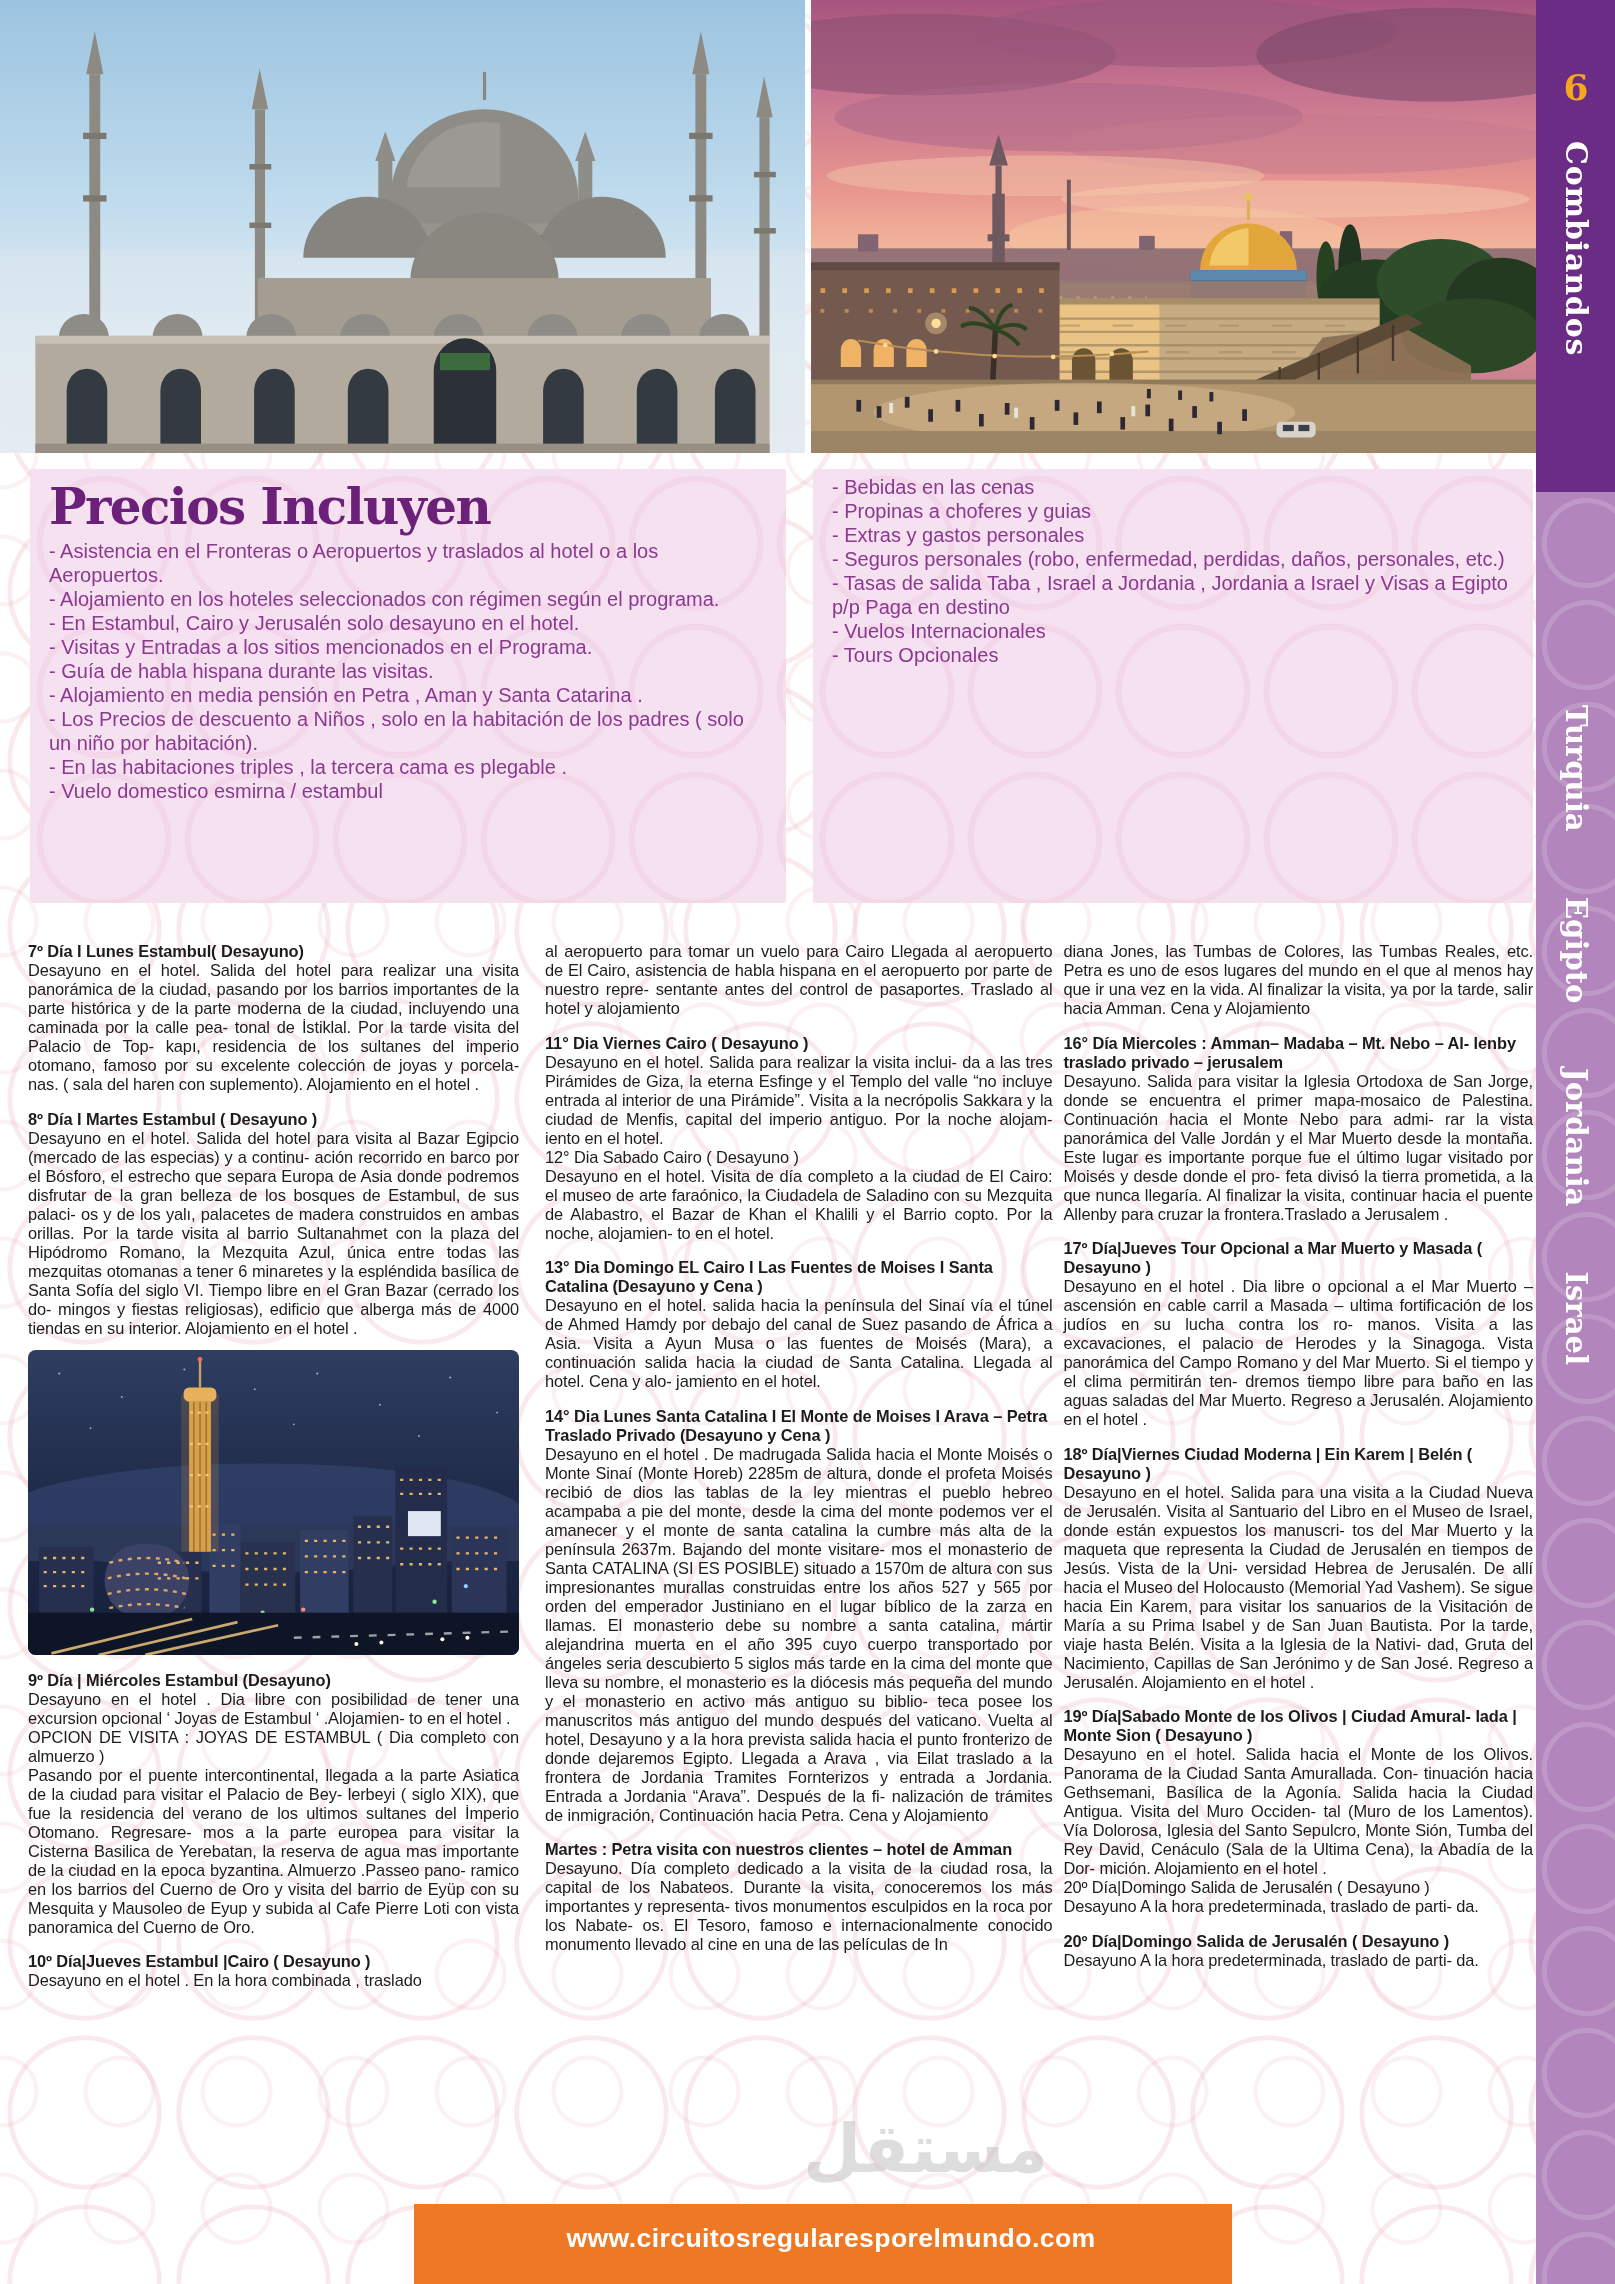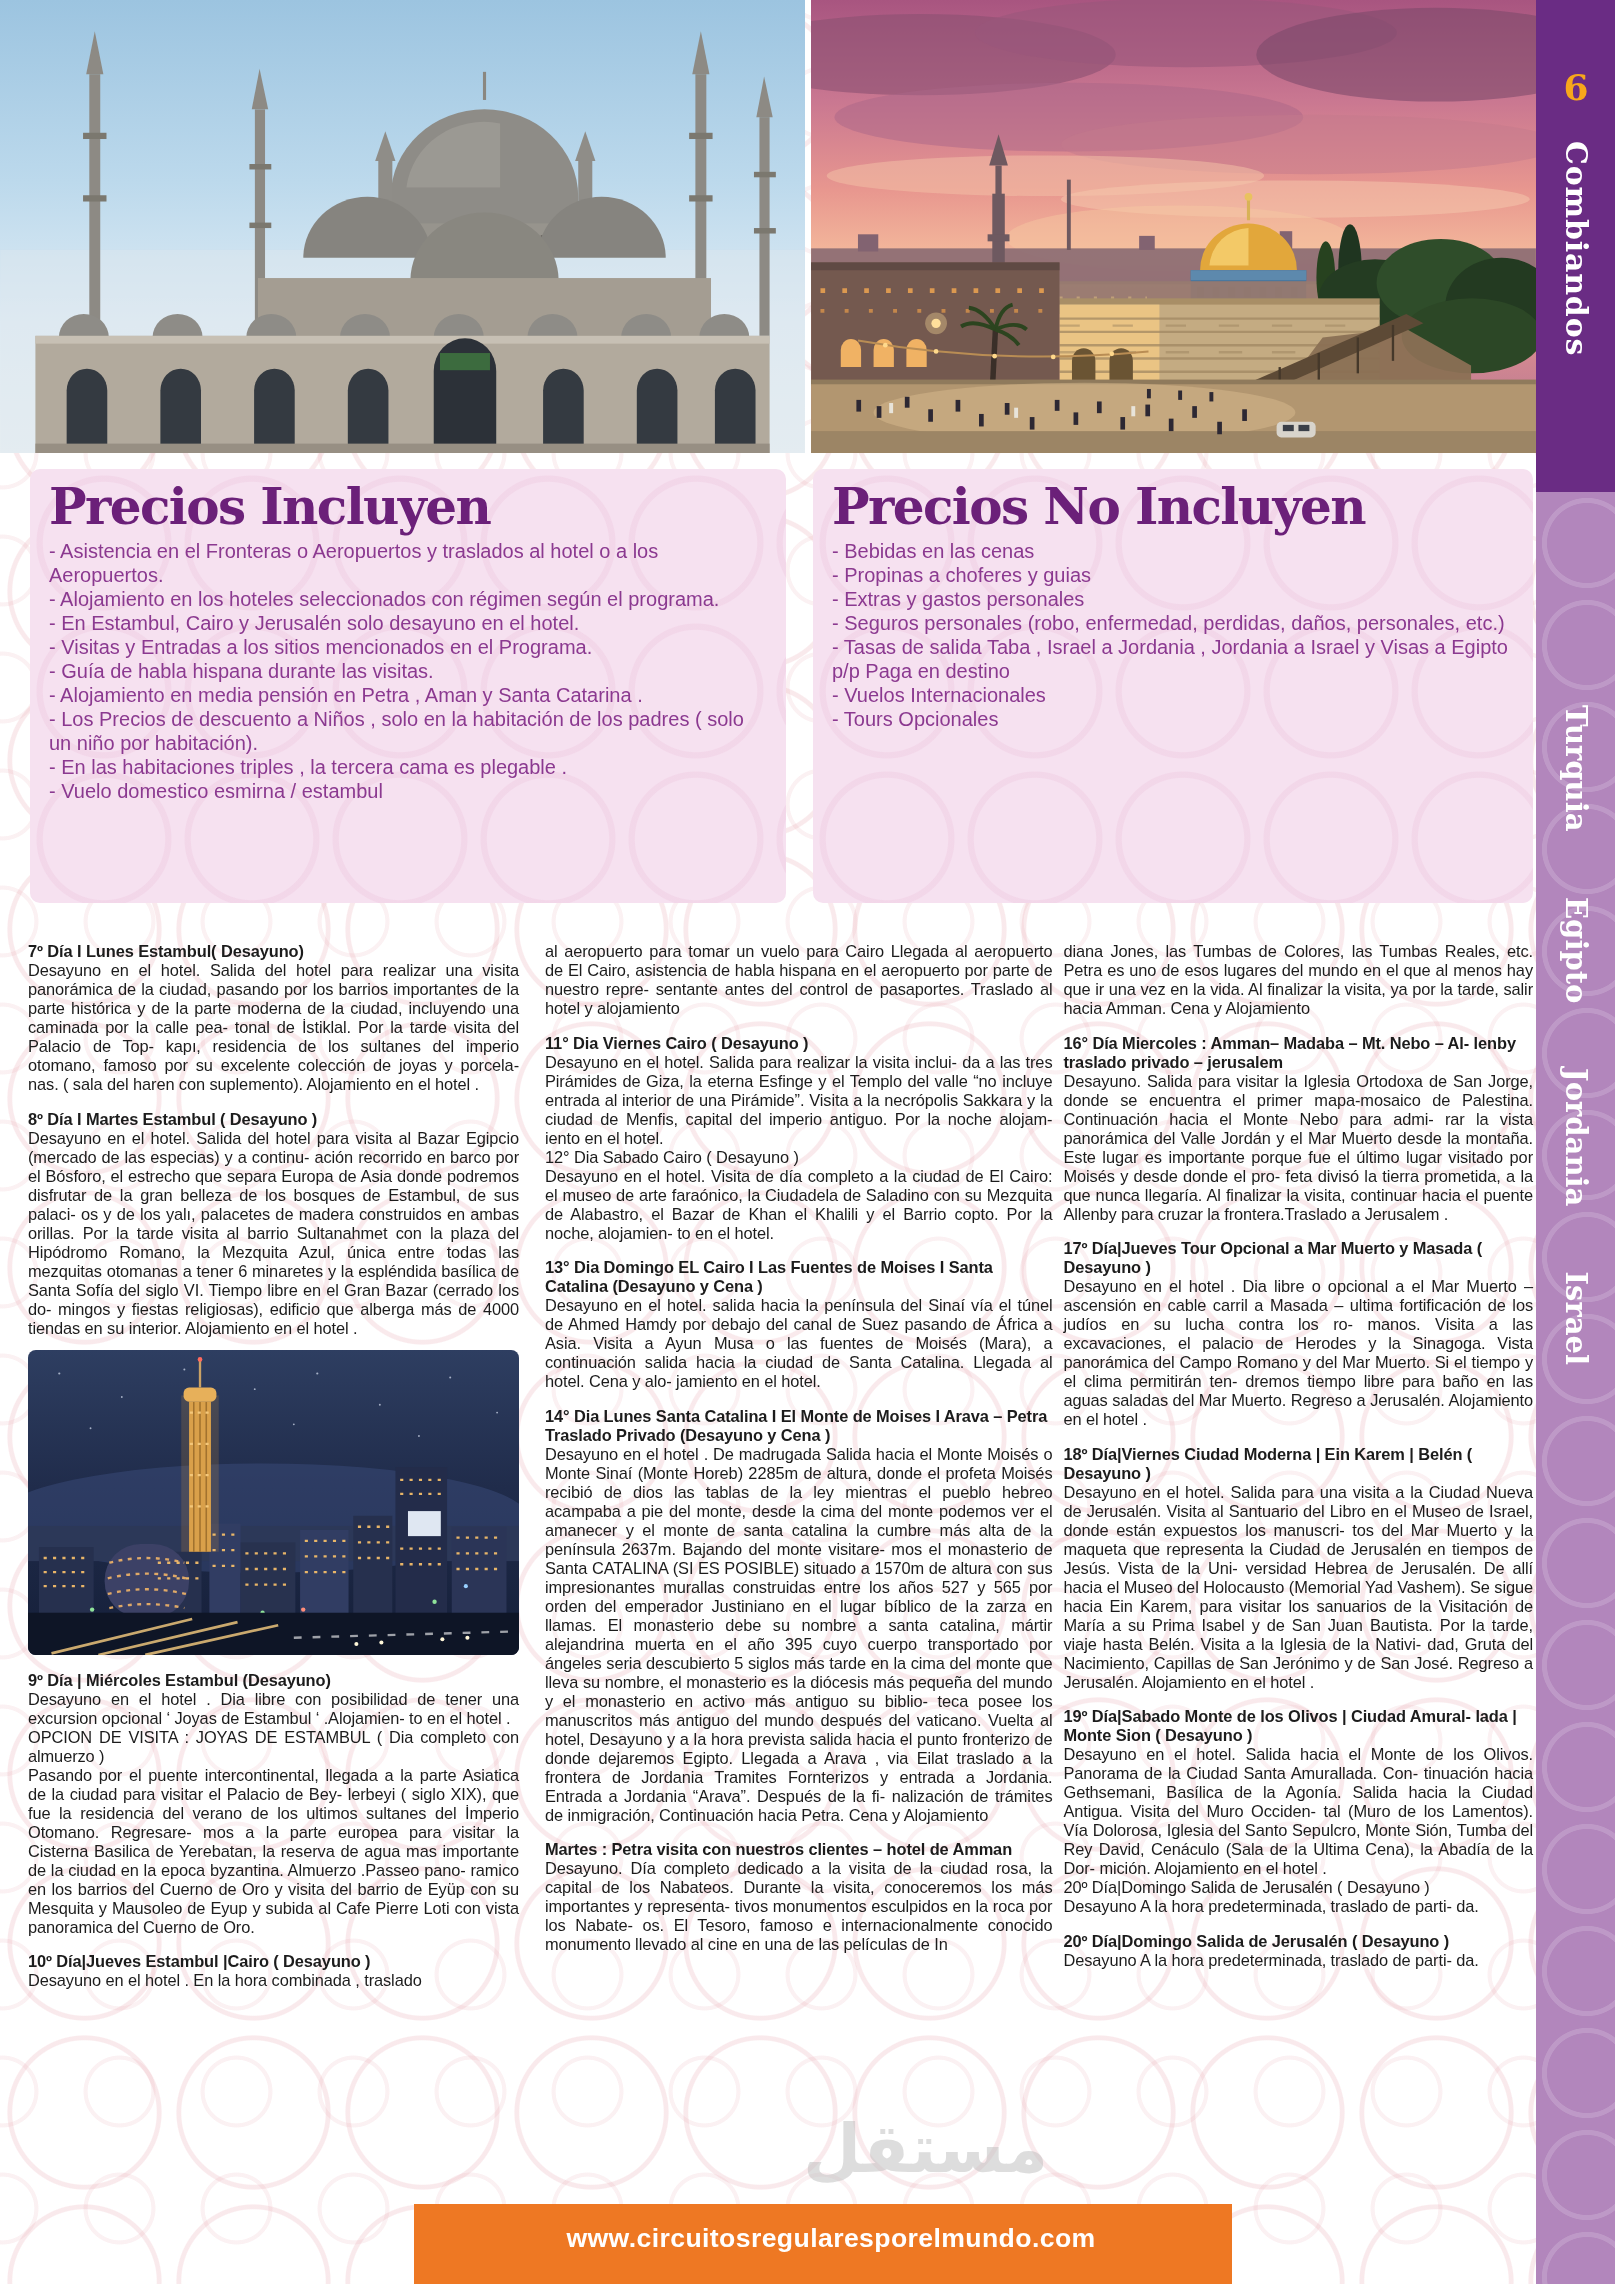--- a/index.html
+++ b/index.html
@@ -27,21 +27,21 @@
     background-size:102px 102px;}
   .pagenum{position:absolute;top:66px;left:0;width:100%;text-align:center;
     color:#f7a71b;font-family:"DejaVu Serif",serif;font-weight:700;font-size:36px;}
   .vtext{writing-mode:vertical-rl;color:#ffffff;font-family:"DejaVu Serif",serif;font-weight:700;}
   .stitle{position:absolute;top:141px;left:50%;transform:translateX(-50%);font-size:30px;letter-spacing:0.8px;}
   .countries{position:absolute;top:213px;left:50%;transform:translateX(-50%);font-size:29px;}
   .countries .country{margin-inline-end:55px;}
   .countries .country:last-child{margin-inline-end:0;}
 
   
-  .box{position:absolute;top:469px;height:434px;background:#f6e1f0;border-radius:10px;overflow:hidden;z-index:1;}
+  .box{position:absolute;top:469px;height:434px;background:#f6e1f0;border-radius:2px;overflow:hidden;z-index:1;}
   .box::before{content:"";position:absolute;inset:0;
     background-image:radial-gradient(circle at center, transparent 58%, rgba(219,141,182,.12) 59%, rgba(219,141,182,.12) 64%, transparent 65%);
     background-size:148px 148px;}
   .box.includes{left:30px;width:756px;}
   .box.excludes{left:813px;width:720px;}
   .box h1{position:relative;margin:12.5px 0 7.8px 19px;font-family:"DejaVu Serif",serif;font-weight:900;
     font-size:50px;line-height:1.0;color:#6b2079;letter-spacing:-1.6px;}
   .box ul{position:relative;list-style:none;margin:6px 0 0 0;padding:0 19px 0 19px;}
   .box li{font-size:20px;line-height:24px;color:#8b3990;font-weight:500;}
 
@@ -306,21 +306,20 @@
         <li class="bullet">- Visitas y Entradas a los sitios mencionados en el Programa.</li>
         <li class="bullet">- Guía de habla hispana durante las visitas.</li>
         <li class="bullet">- Alojamiento en media pensión en Petra , Aman y Santa Catarina .</li>
         <li class="bullet">- Los Precios de descuento a Niños , solo en la habitación de los padres ( solo un niño por habitación).</li>
         <li class="bullet">- En las habitaciones triples , la tercera cama es plegable .</li>
         <li class="bullet">- Vuelo domestico esmirna / estambul</li>
       </ul>
   </section>
 
   <section class="box excludes">
-    <h1>Precios No Incluyen</h1>
     <ul>
 
     <li class="bullet">- Bebidas en las cenas</li>
         <li class="bullet">- Propinas a choferes y guias</li>
         <li class="bullet">- Extras y gastos personales</li>
         <li class="bullet">- Seguros personales (robo, enfermedad, perdidas, daños, personales, etc.)</li>
         <li class="bullet">- Tasas de salida Taba , Israel a Jordania , Jordania a Israel y Visas a Egipto p/p Paga en destino</li>
         <li class="bullet">- Vuelos Internacionales</li>
         <li class="bullet">- Tours Opcionales</li>
       </ul>

